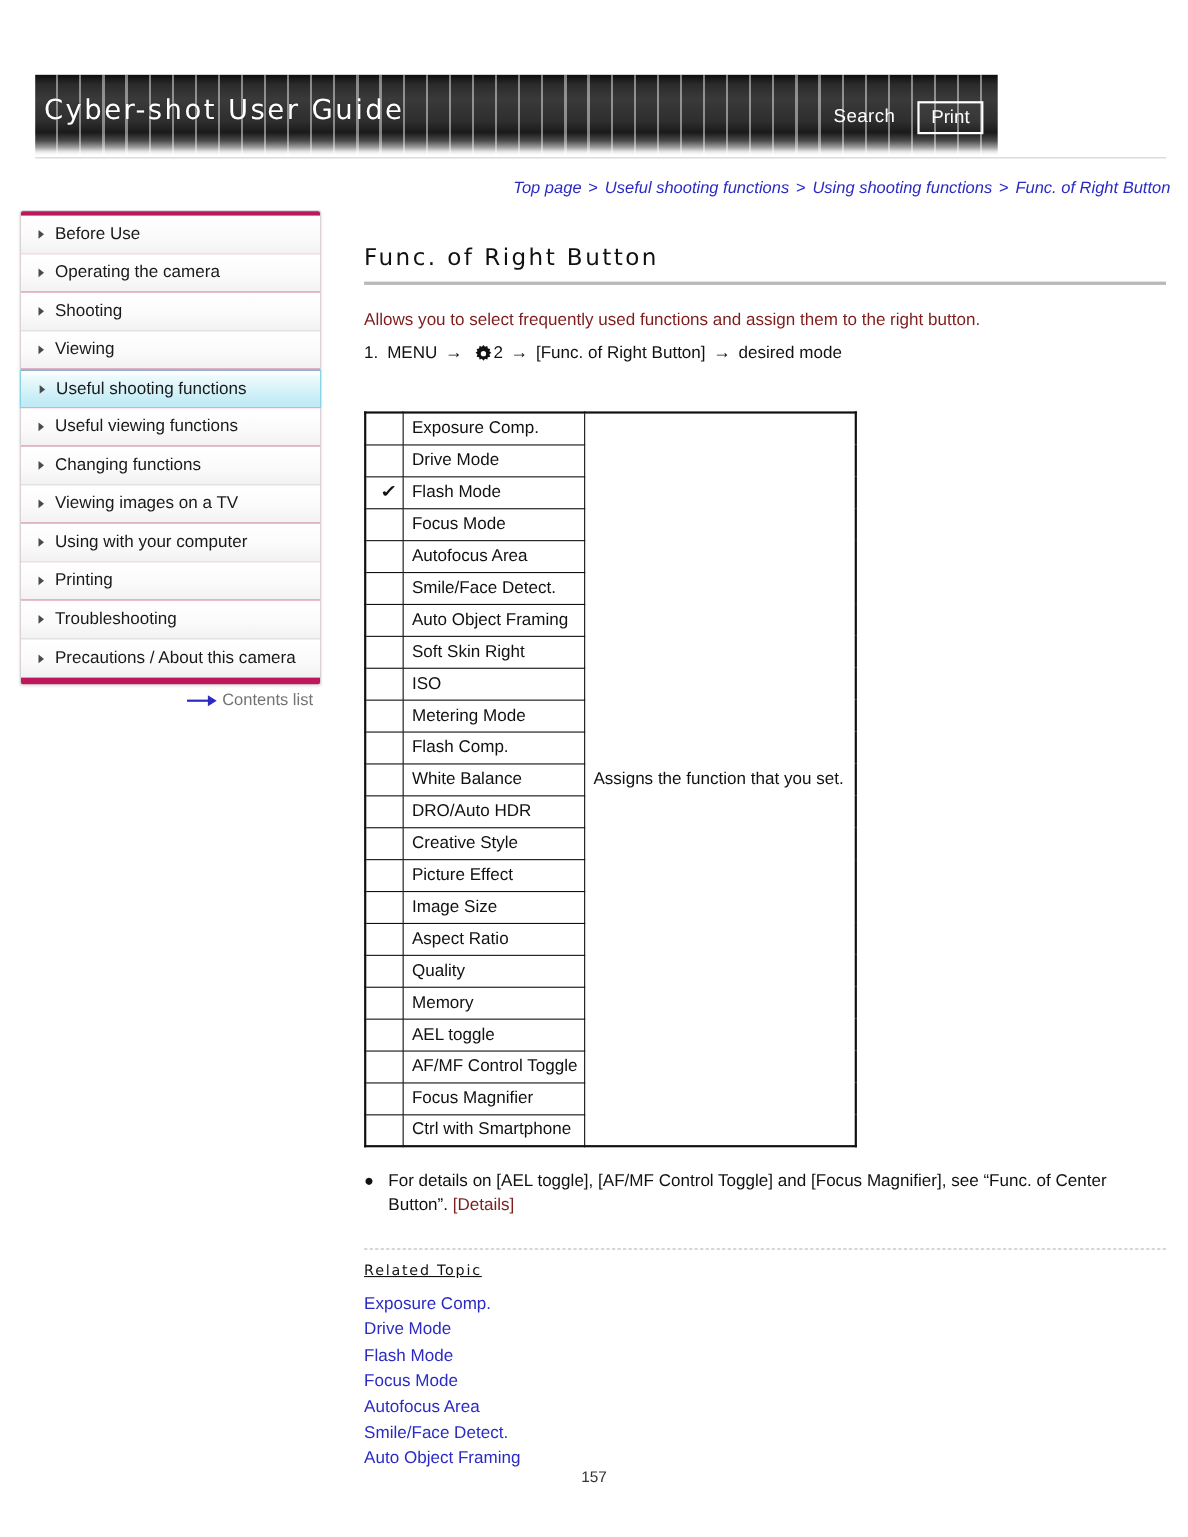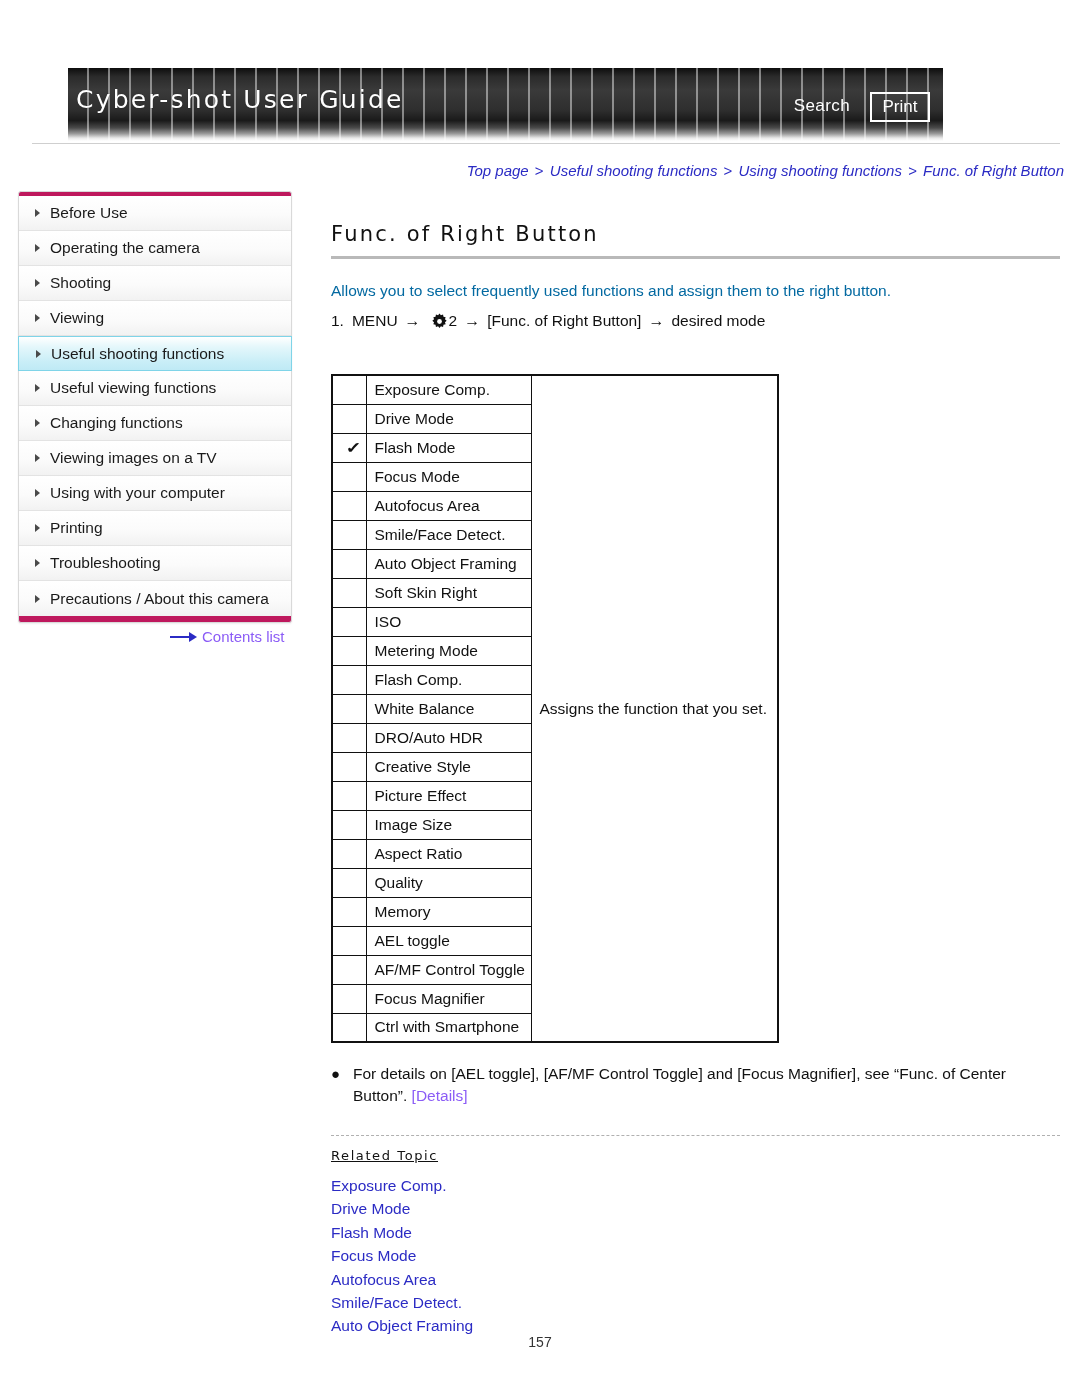--- a/index.html
+++ b/index.html
@@ -33,21 +33,20 @@
         #0d0d0d 0%,
         #2b2b2b 12%,
         #3a3a3a 30%,
         #2e2e2e 58%,
         #1a1a1a 72%,
         #4a4a4a 82%,
         #9a9a9a 90%,
         #e9e9e9 96%,
         #ffffff 100%);
     overflow: hidden;
-    margin-left: 36px;
   }
   #banner-title {
     position: absolute;
     left: 8px;
     top: 17px;
     font-size: 25px;
     letter-spacing: 2.2px;
     color: #ffffff;
     font-family: "DejaVu Sans", sans-serif;
     white-space: nowrap;
@@ -143,21 +142,21 @@
     border-bottom: 4px solid transparent;
     margin-right: 10px;
     flex: none;
   }
 
   #contents-list-link {
     position: absolute;
     left: 170px;
     top: 628px;
     font-size: 15px;
-    color: #8b5cf6;
+    color: #737373;
     display: flex;
     align-items: center;
     cursor: pointer;
     white-space: nowrap;
   }
   .arrow-ic {
     position: relative;
     width: 28px;
     height: 10px;
     margin-right: 4px;
@@ -195,21 +194,21 @@
     padding-bottom: 10px;
   }
   #title-rule {
     height: 3px;
     background: #b9b9b9;
     width: 729px;
     margin-bottom: 23px;
   }
   #intro-text {
     font-size: 15.5px;
-    color: #0369a1;
+    color: #7f1d1d;
     margin-bottom: 12px;
   }
   #step-line {
     font-size: 15.5px;
     color: #111;
     display: flex;
     align-items: center;
     gap: 0px;
     white-space: nowrap;
   }
@@ -274,21 +273,21 @@
     display: flex;
     align-items: flex-start;
   }
   #note-bullet {
     flex: none;
     width: 22px;
     font-size: 15px;
     line-height: 1.45;
   }
   #note-text { line-height: 1.45; }
-  #details-link { color: #8b5cf6; cursor: pointer; }
+  #details-link { color: #7f1d1d; cursor: pointer; }
 
   
   #related-rule {
     position: absolute;
     left: 331px;
     top: 1135px;
     width: 729px;
     height: 0;
     border-top: 1px dashed #b0b0b0;
   }

